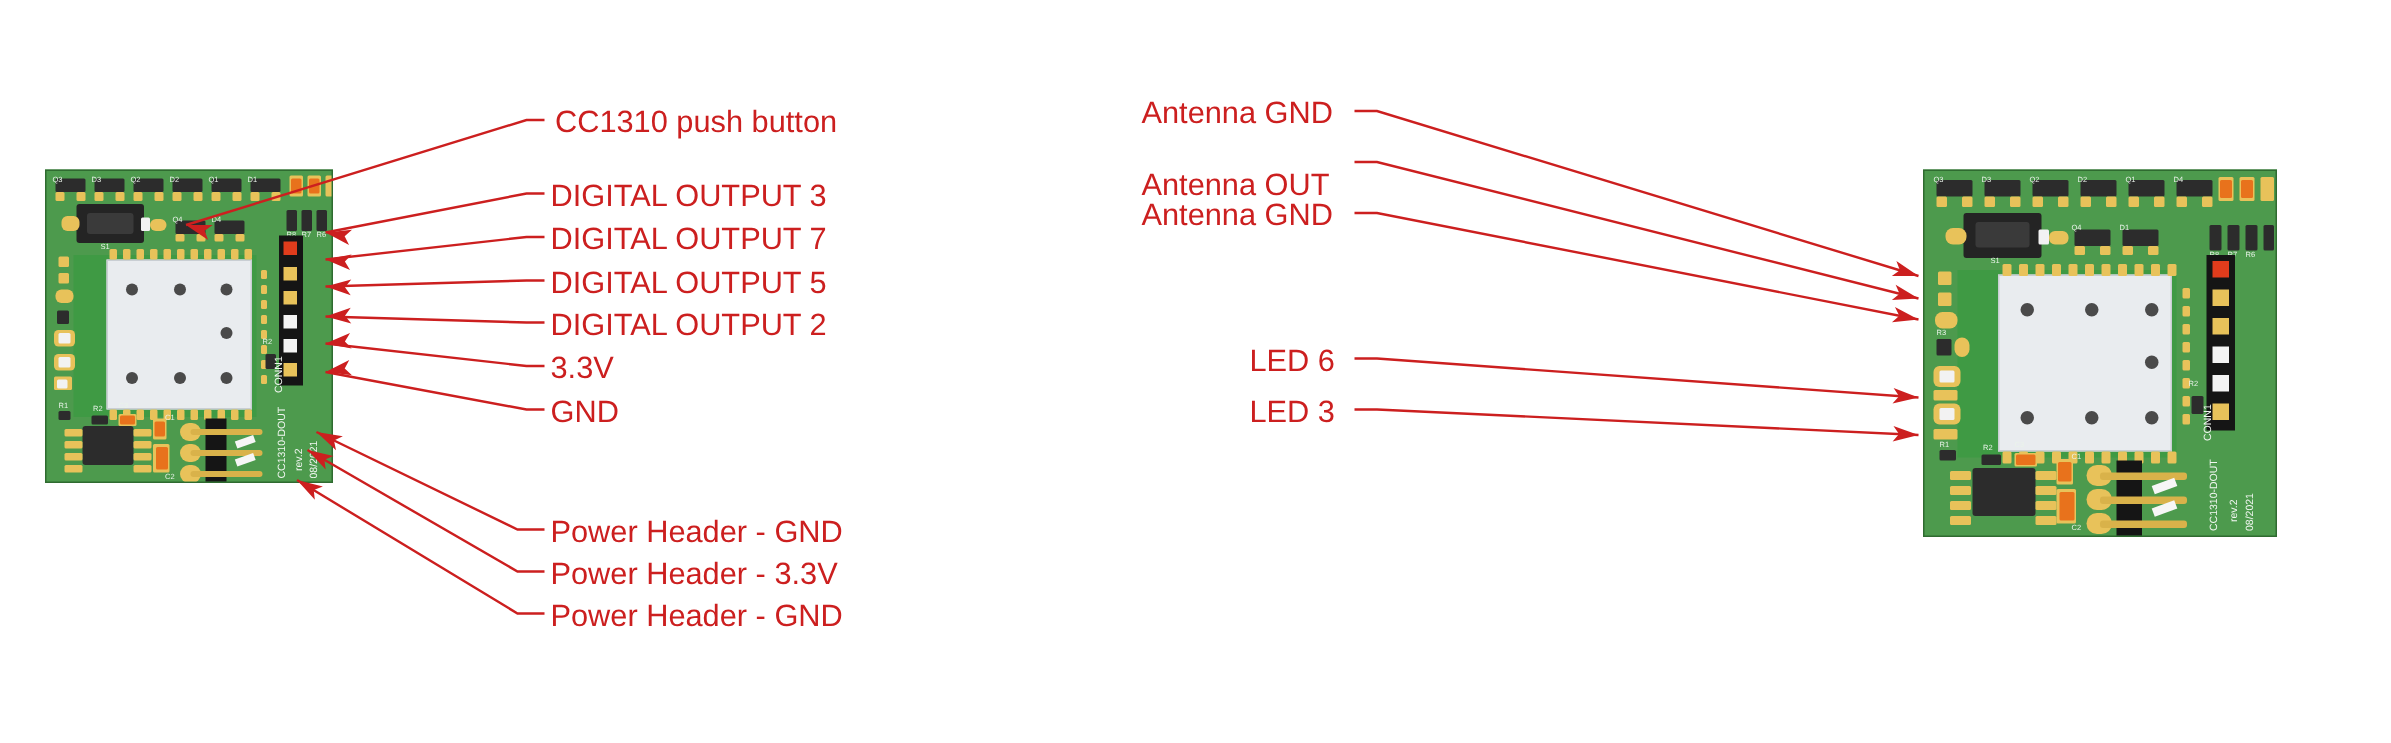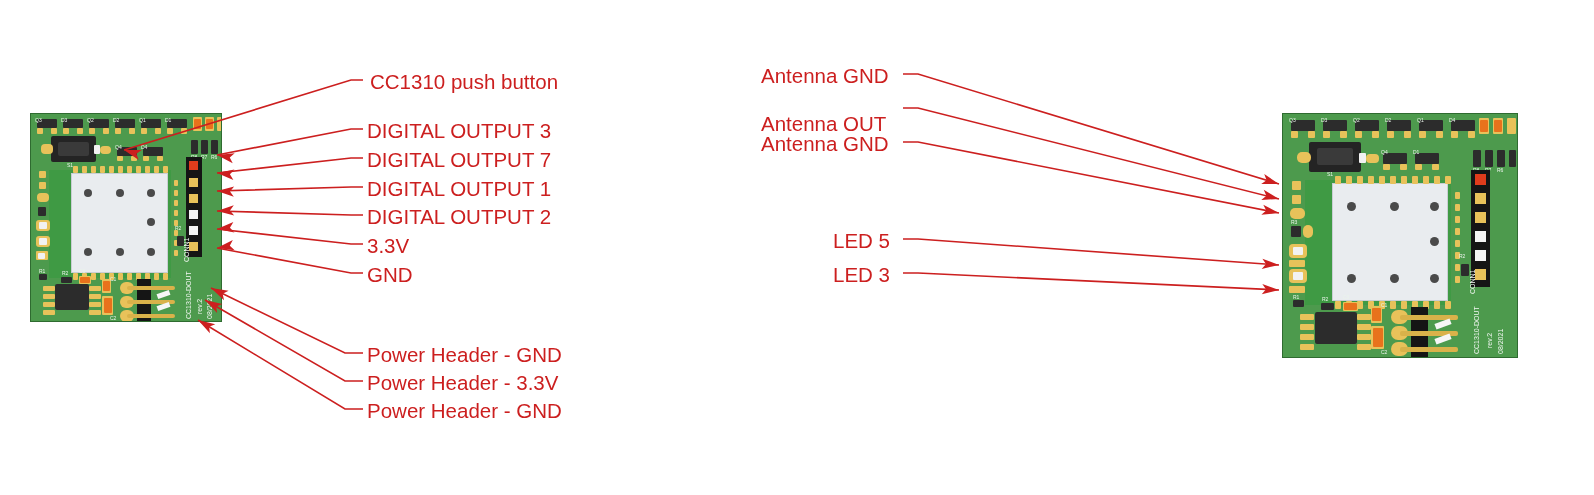--- a/index.html
+++ b/index.html
@@ -387,27 +387,27 @@
         <polygon points="0,0 -17,-5.2 -13,0 -17,5.2" transform="translate(1279,213) rotate(11)"></polygon>
         <polygon points="0,0 -17,-5.2 -13,0 -17,5.2" transform="translate(1279,265) rotate(4)"></polygon>
         <polygon points="0,0 -17,-5.2 -13,0 -17,5.2" transform="translate(1279,290) rotate(3)"></polygon>
       </g>
   </svg>
 
   <div id="label-layer">
       <div class="lbl" style="left: 370px; top: 70px;">CC1310   push button</div>
       <div class="lbl" style="left: 367px; top: 119px;">DIGITAL OUTPUT 3</div>
       <div class="lbl" style="left: 367px; top: 148px;">DIGITAL OUTPUT 7</div>
-      <div class="lbl" style="left: 367px; top: 177px;">DIGITAL OUTPUT 1</div>
+      <div class="lbl" style="left: 367px; top: 177px;">DIGITAL OUTPUT 5</div>
       <div class="lbl" style="left: 367px; top: 205px;">DIGITAL OUTPUT 2</div>
       <div class="lbl" style="left: 367px; top: 234px;">3.3V</div>
       <div class="lbl" style="left: 367px; top: 263px;">GND</div>
       <div class="lbl" style="left: 367px; top: 343px;">Power Header - GND</div>
       <div class="lbl" style="left: 367px; top: 371px;">Power Header - 3.3V</div>
       <div class="lbl" style="left: 367px; top: 399px;">Power Header - GND</div>
       <div class="lbl" style="left: 761px; top: 64px;">Antenna GND</div>
       <div class="lbl" style="left: 761px; top: 112px;">Antenna OUT</div>
       <div class="lbl" style="left: 761px; top: 132px;">Antenna GND</div>
-      <div class="lbl" style="left: 833px; top: 229px;">LED 5</div>
+      <div class="lbl" style="left: 833px; top: 229px;">LED 6</div>
       <div class="lbl" style="left: 833px; top: 263px;">LED 3</div>
     </div>
 
 </div>
 
 </body></html>

